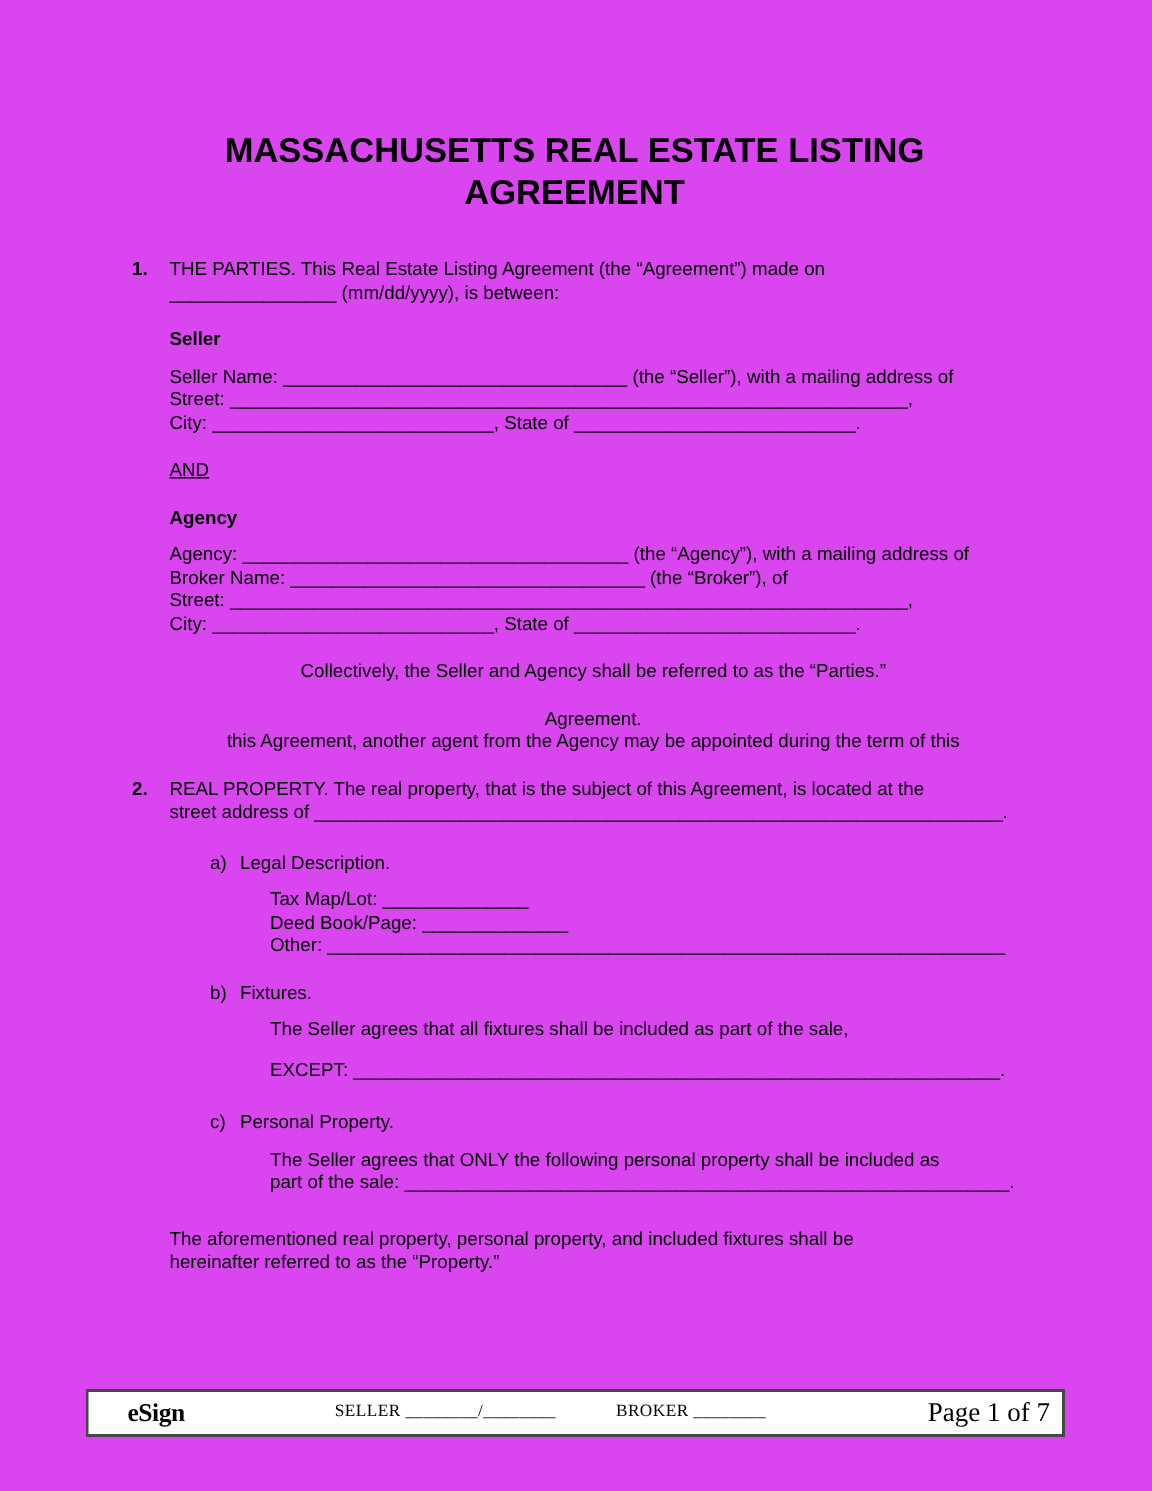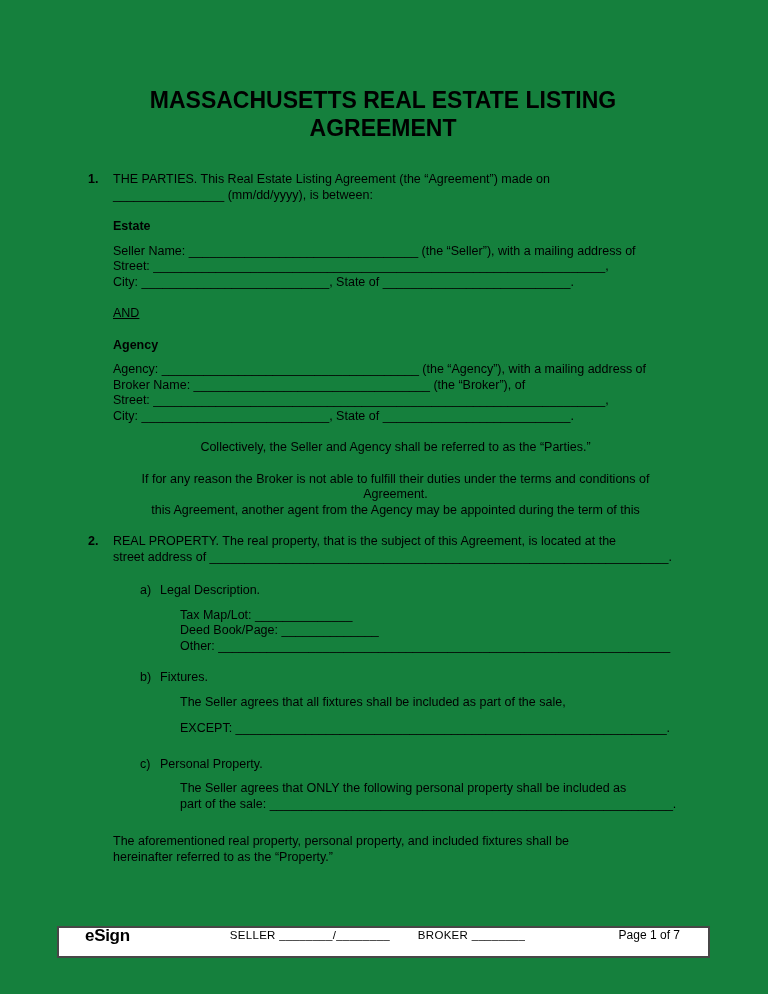--- a/index.html
+++ b/index.html
@@ -1,20 +1,20 @@
 <!DOCTYPE html>
 <html><head>
 <meta charset="utf-8">
 <style>
   html, body { margin: 0; padding: 0; background: #ffffff; }
   .page {
     position: relative;
     width: 768px;
     height: 994px;
-    background: #15803d;
+    background: #d946ef;
     font-family: "Liberation Sans", sans-serif;
     font-size: 12.5px;
     line-height: 15.5px;
     color: #000000;
     overflow: hidden;
   }
   .content { padding: 86px 90px 0 88px; }
   .doc-title {
     font-size: 23px;
     line-height: 28px;
@@ -41,64 +41,64 @@
   .closing { margin-top: 22px; }
   .footer {
     position: absolute;
     left: 57px;
     top: 926px;
     width: 653px;
     height: 32px;
     box-sizing: border-box;
     border: 2px solid #474747;
     display: flex;
-    align-items: flex-start;
+    align-items: center;
     background: #ffffff;
+    font-family: Liberation Serif, serif;
   }
   .footer-logo {
     margin-left: 26px;
     font-size: 17px;
     font-weight: bold;
     letter-spacing: -0.3px;
   }
   .footer-seller { margin-left: 100px; font-size: 11.5px; letter-spacing: 0.3px; }
-  .footer-broker { margin-left: 28px; font-size: 11.5px; letter-spacing: 0.3px; }
-  .footer-page { margin-left: auto; margin-right: 28px; font-size: 12px; }
+  .footer-broker { margin-left: 40px; font-size: 11.5px; letter-spacing: 0.3px; }
+  .footer-page { margin-left: auto; margin-right: 8px; font-size: 18px; }
 </style>
 </head>
 <body>
 
 <div class="page">
   <div class="content">
 
     <h1 class="doc-title">MASSACHUSETTS REAL ESTATE LISTING AGREEMENT</h1>
 
     <div class="sec">
       <div class="sec-num">1.</div>
       <div class="sec-body">
         <div><span class="b">THE PARTIES</span><span>. This Real Estate Listing Agreement (the “Agreement”) made on</span></div>
         <div>________________ (mm/dd/yyyy), is between:</div>
 
-        <div class="party-head">Estate</div>
+        <div class="party-head">Seller</div>
         <div>Seller Name: _________________________________ (the “Seller”), with a mailing address of</div>
         <div>Street: _________________________________________________________________,</div>
         <div>City: ___________________________, State of ___________________________.</div>
 
         <div class="and-connector">AND</div>
 
         <div class="party-head">Agency</div>
         <div>Agency: _____________________________________ (the “Agency”), with a mailing address of</div>
         <div>Broker Name: __________________________________ (the “Broker”), of</div>
         <div>Street: _________________________________________________________________,</div>
         <div>City: ___________________________, State of ___________________________.</div>
 
         <div class="mt16">Collectively, the Seller and Agency shall be referred to as the “Parties.”</div>
 
         <div class="mt16">
-          <div>If for any reason the Broker is not able to fulfill their duties under the terms and conditions of</div>
           <div>Agreement.</div>
           <div>this Agreement, another agent from the Agency may be appointed during the term of this</div>
         </div>
       </div>
     </div>
 
     <div class="sec">
       <div class="sec-num">2.</div>
       <div class="sec-body">
         <div><span class="b">REAL PROPERTY</span><span>. The real property, that is the subject of this Agreement, is located at the</span></div>

